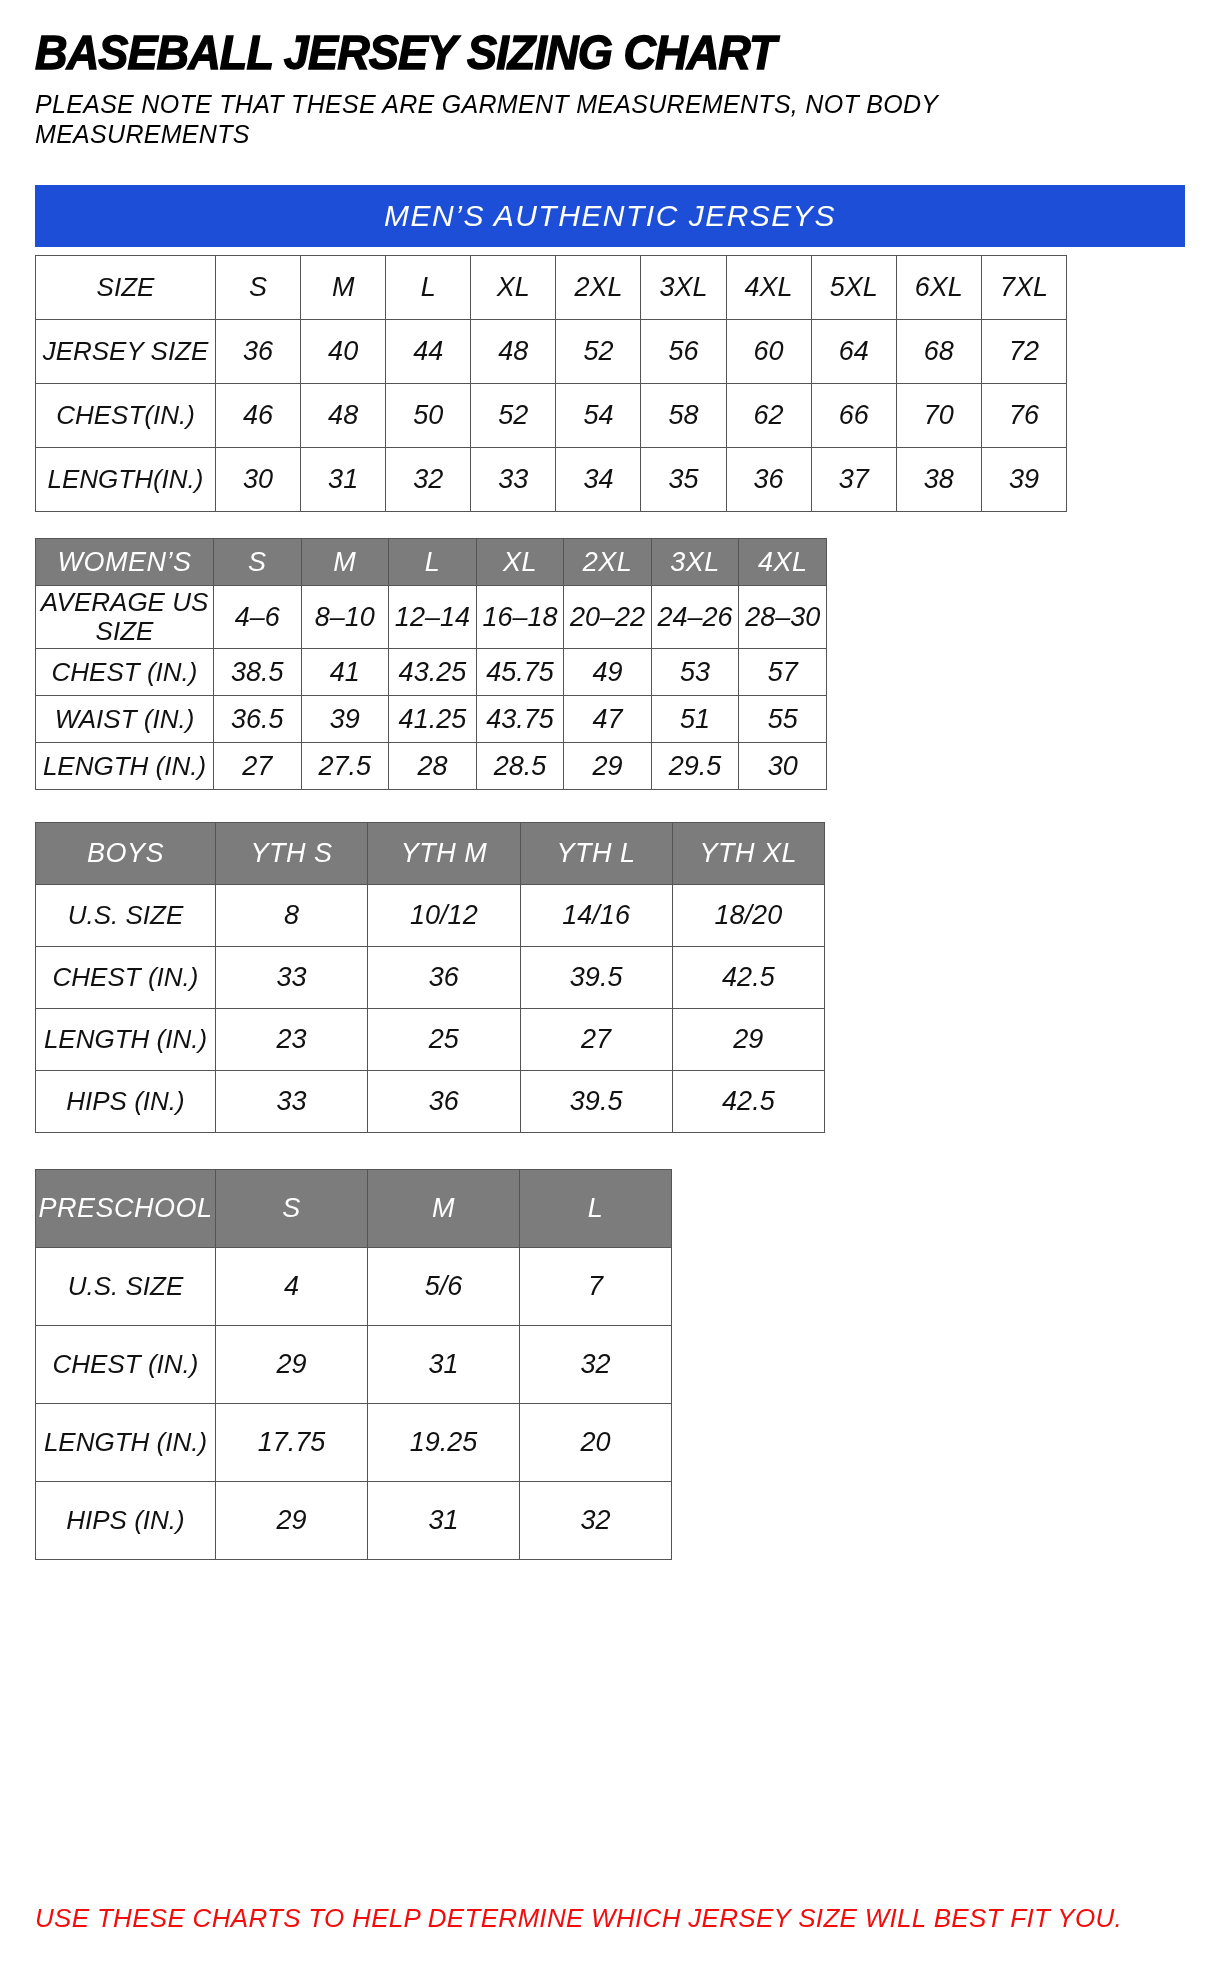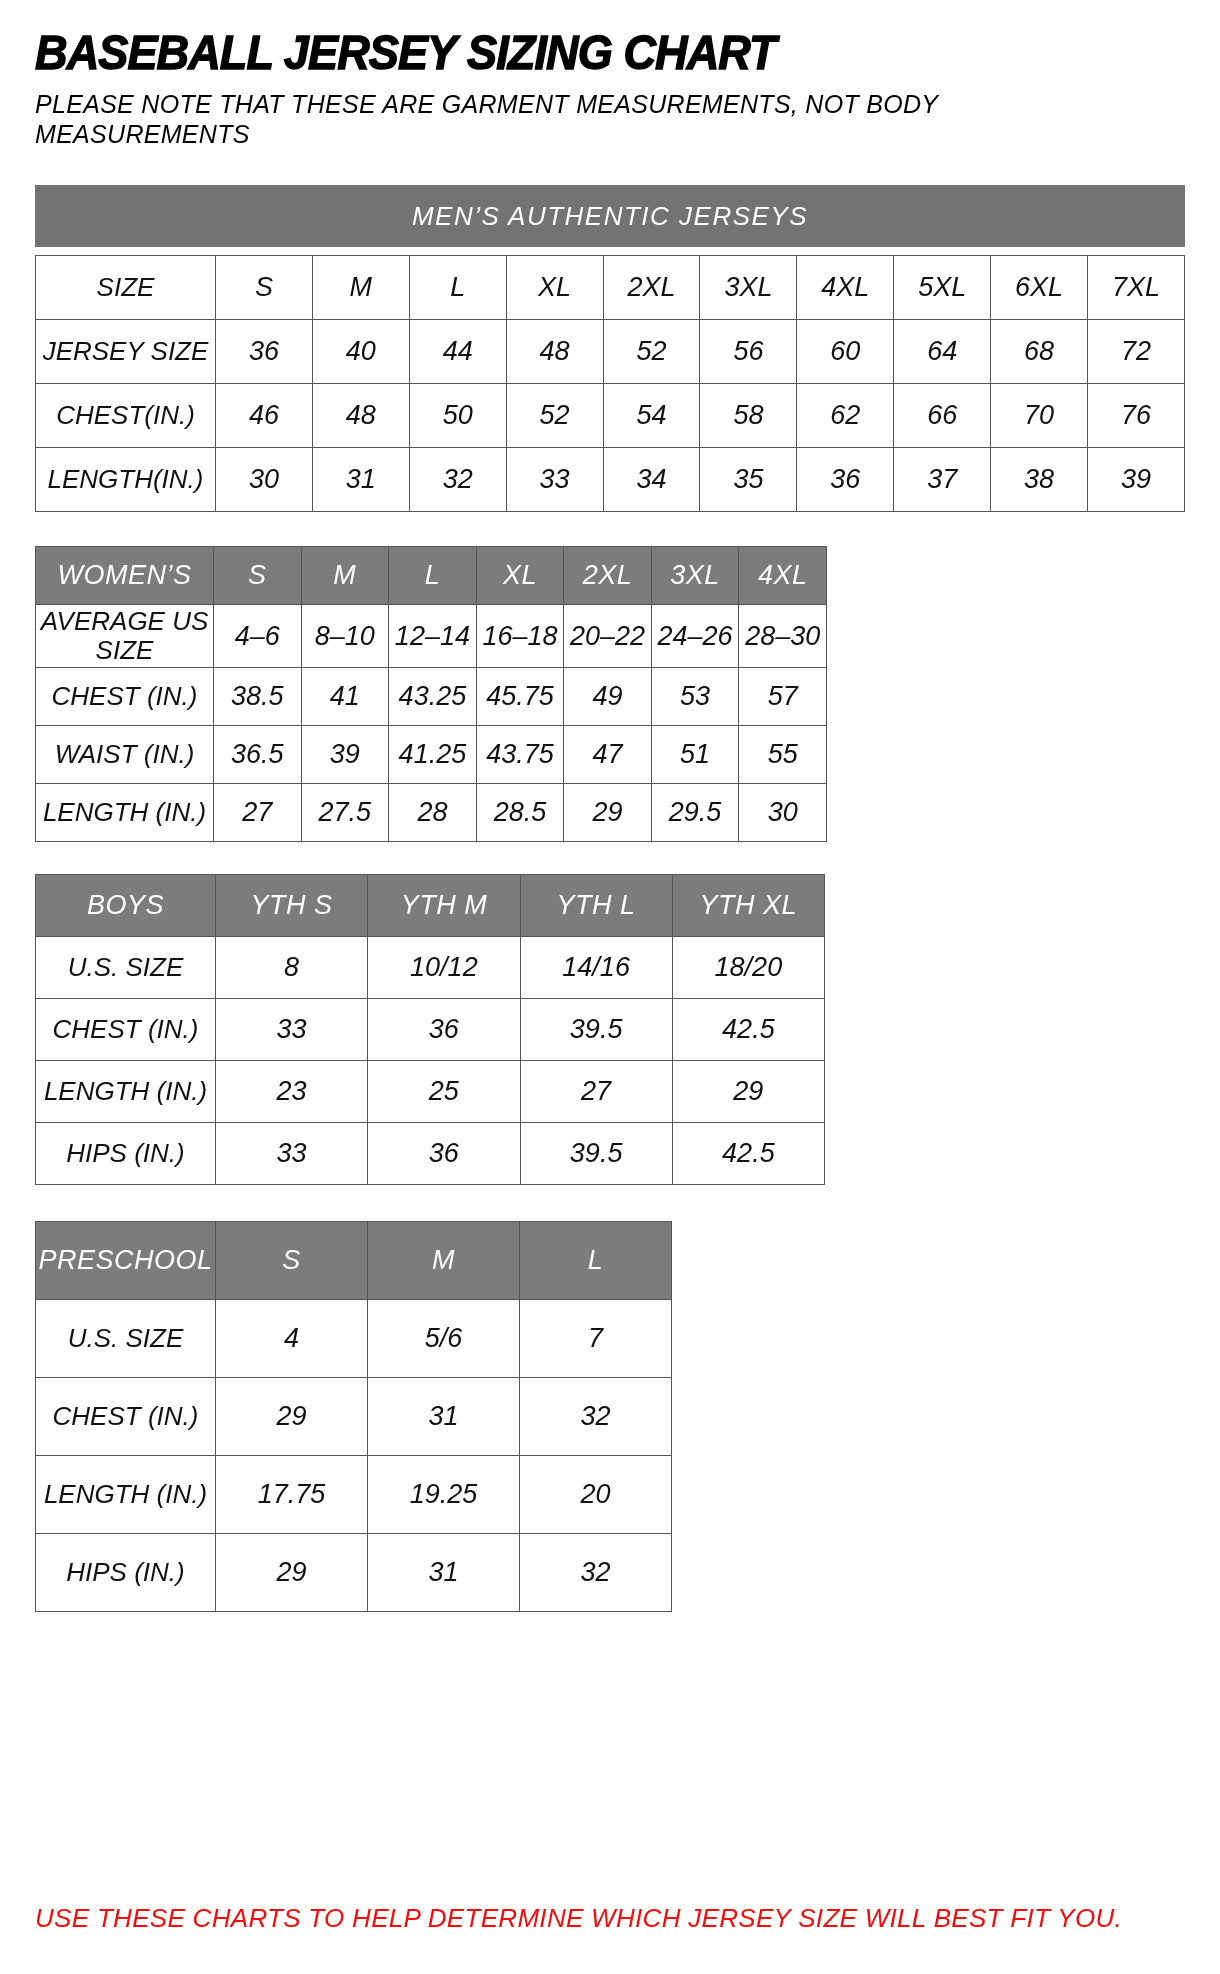--- a/index.html
+++ b/index.html
@@ -32,26 +32,26 @@
     max-width: 930px;
     font-size: 25px;
     line-height: 1.18;
     color: #000000;
     letter-spacing: 0.3px;
   }
   .banner {
     width: 1150px;
     height: 62px;
     margin-bottom: 8px;
-    background: #737373;
+    background: #1d4ed8;
     color: #ffffff;
     display: flex;
     align-items: center;
     justify-content: center;
-    font-size: 26px;
+    font-size: 30px;
     letter-spacing: 1.5px;
   }
   table.tbl {
     border-collapse: collapse;
     table-layout: fixed;
   }
   .tbl td, .tbl th {
     border: 1px solid #555555;
     text-align: center;
     vertical-align: middle;
@@ -59,24 +59,24 @@
     font-weight: normal;
   }
   .tbl .lbl { font-size: 26px; line-height: 1.12; }
   .tbl .val { font-size: 27px; }
   .tbl .hdr {
     background: #7c7c7c;
     color: #ffffff;
     font-size: 27px;
     letter-spacing: 0.5px;
   }
-  .tbl-mens { width: 1150px; margin-bottom: 34px; }
+  .tbl-mens { width: 1032px; margin-bottom: 26px; }
   .tbl-mens tr { height: 64px; }
   .tbl-womens { width: 792px; margin-bottom: 32px; }
-  .tbl-womens tr { height: 58px; }
+  .tbl-womens tr { height: 47px; }
   .tbl-boys { width: 790px; margin-bottom: 36px; padding-left: 6px; }
   .tbl-boys tr { height: 62px; }
   .tbl-pre { width: 637px; }
   .tbl-pre tr { height: 78px; }
   .footer {
     position: absolute;
     left: 35px;
     bottom: 14px;
     font-size: 26px;
     color: #f20d0d;

